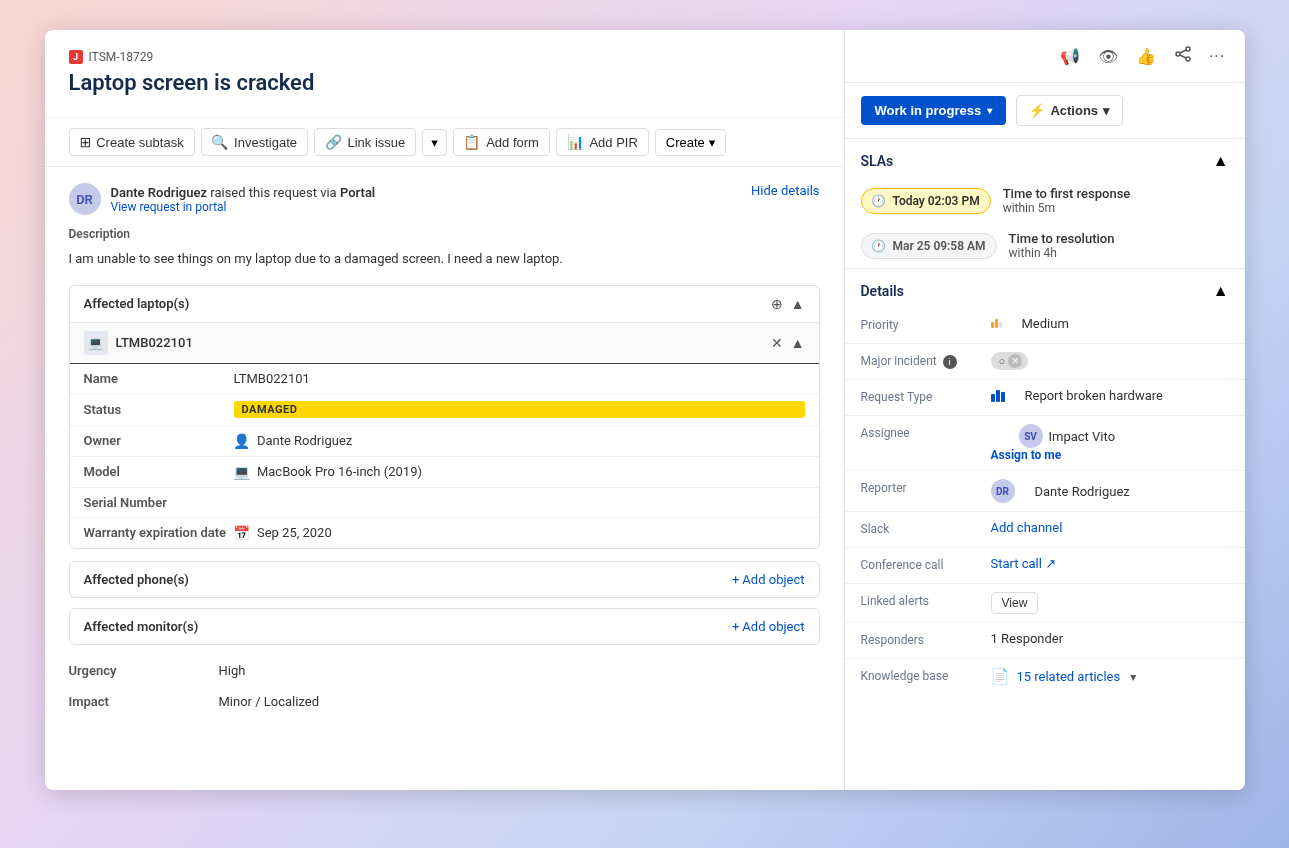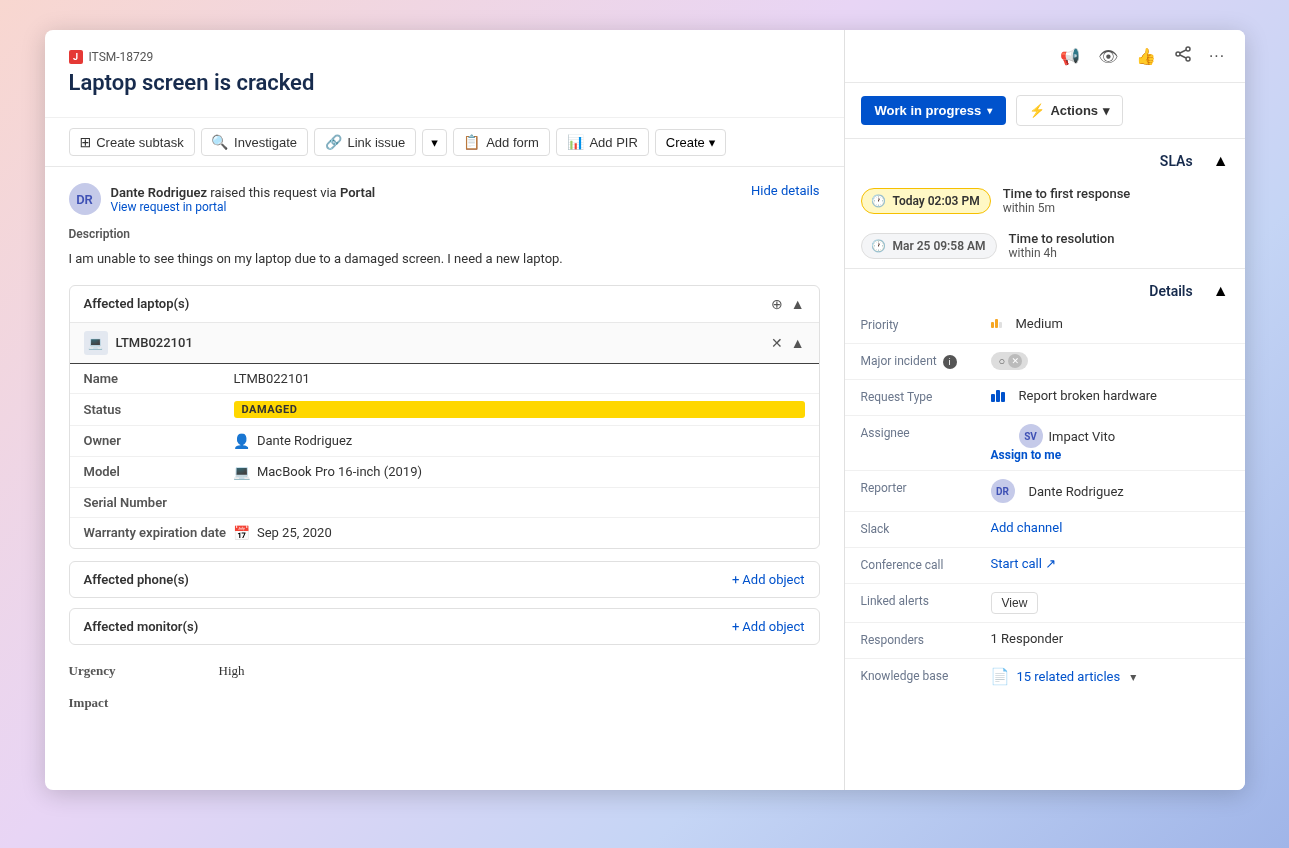--- a/index.html
+++ b/index.html
@@ -222,21 +222,21 @@
       align-items: center;
       justify-content: space-between;
       padding: 10px 14px;
       border: 1px solid #e0e0e0;
       border-radius: 6px;
       margin-bottom: 10px;
     }
     .add-object-label { font-size: 13px; font-weight: 600; color: #333; }
     .add-object-btn { font-size: 13px; color: #0052cc; cursor: pointer; display: flex; align-items: center; gap: 3px; }
 
-    .bottom-fields { margin-top: 8px; font-family: Liberation Serif, serif; }
+    .bottom-fields { margin-top: 8px; }
     .field-row {
       display: grid;
       grid-template-columns: 150px 1fr;
       padding: 8px 0;
       align-items: center;
     }
     .field-key { font-size: 13px; font-weight: 600; color: #555; }
     .field-val { font-size: 13px; color: #333; }
 
     
@@ -300,21 +300,21 @@
       color: #333;
     }
 
     
     .right-section {
       border-bottom: 1px solid #e8e8e8;
     }
     .right-section-header {
       display: flex;
       align-items: center;
-      justify-content: flex-end;
+      justify-content: space-between;
       padding: 12px 16px 8px 16px;
       cursor: pointer;
       gap: 20px;
     }
     .right-section-title { font-size: 14px; font-weight: 600; color: #172b4d; }
 
     .sla-item {
       display: flex;
       align-items: center;
       padding: 8px 16px;
@@ -351,21 +351,21 @@
     .detail-field {
       display: grid;
       grid-template-columns: 130px 1fr;
       padding: 8px 16px;
       align-items: flex-start;
       border-bottom: 1px solid #f0f0f0;
       min-height: 36px;
     }
     .detail-field:last-child { border-bottom: none; }
     .detail-field-key { font-size: 12px; color: #6b778c; padding-top: 2px; }
-    .detail-field-val { font-size: 13px; color: #333; display: flex; align-items: center; gap: 14px; flex-wrap: wrap; }
+    .detail-field-val { font-size: 13px; color: #333; display: flex; align-items: center; gap: 20px; flex-wrap: wrap; }
     .detail-field-val .link { color: #0052cc; cursor: pointer; }
 
     .priority-icon {
       display: flex;
       align-items: center;
       gap: 2px;
     }
     .priority-bar {
       width: 3px;
       border-radius: 1px;
@@ -576,20 +576,21 @@
           </span>
         </div>
 
         <div class="bottom-fields">
           <div class="field-row">
             <span class="field-key">Urgency</span>
             <span class="field-val">High</span>
           </div>
           <div class="field-row">
             <span class="field-key">Impact</span>
+            <span class="field-val">Minor / Localized</span>
           </div>
         </div>
       </div>
     </div>
 
     <div class="right-panel">
 
       <div class="right-header">
         <button class="header-icon-btn" title="Announcement">📢</button>
         <button class="header-icon-btn" title="Watch">👁</button>

